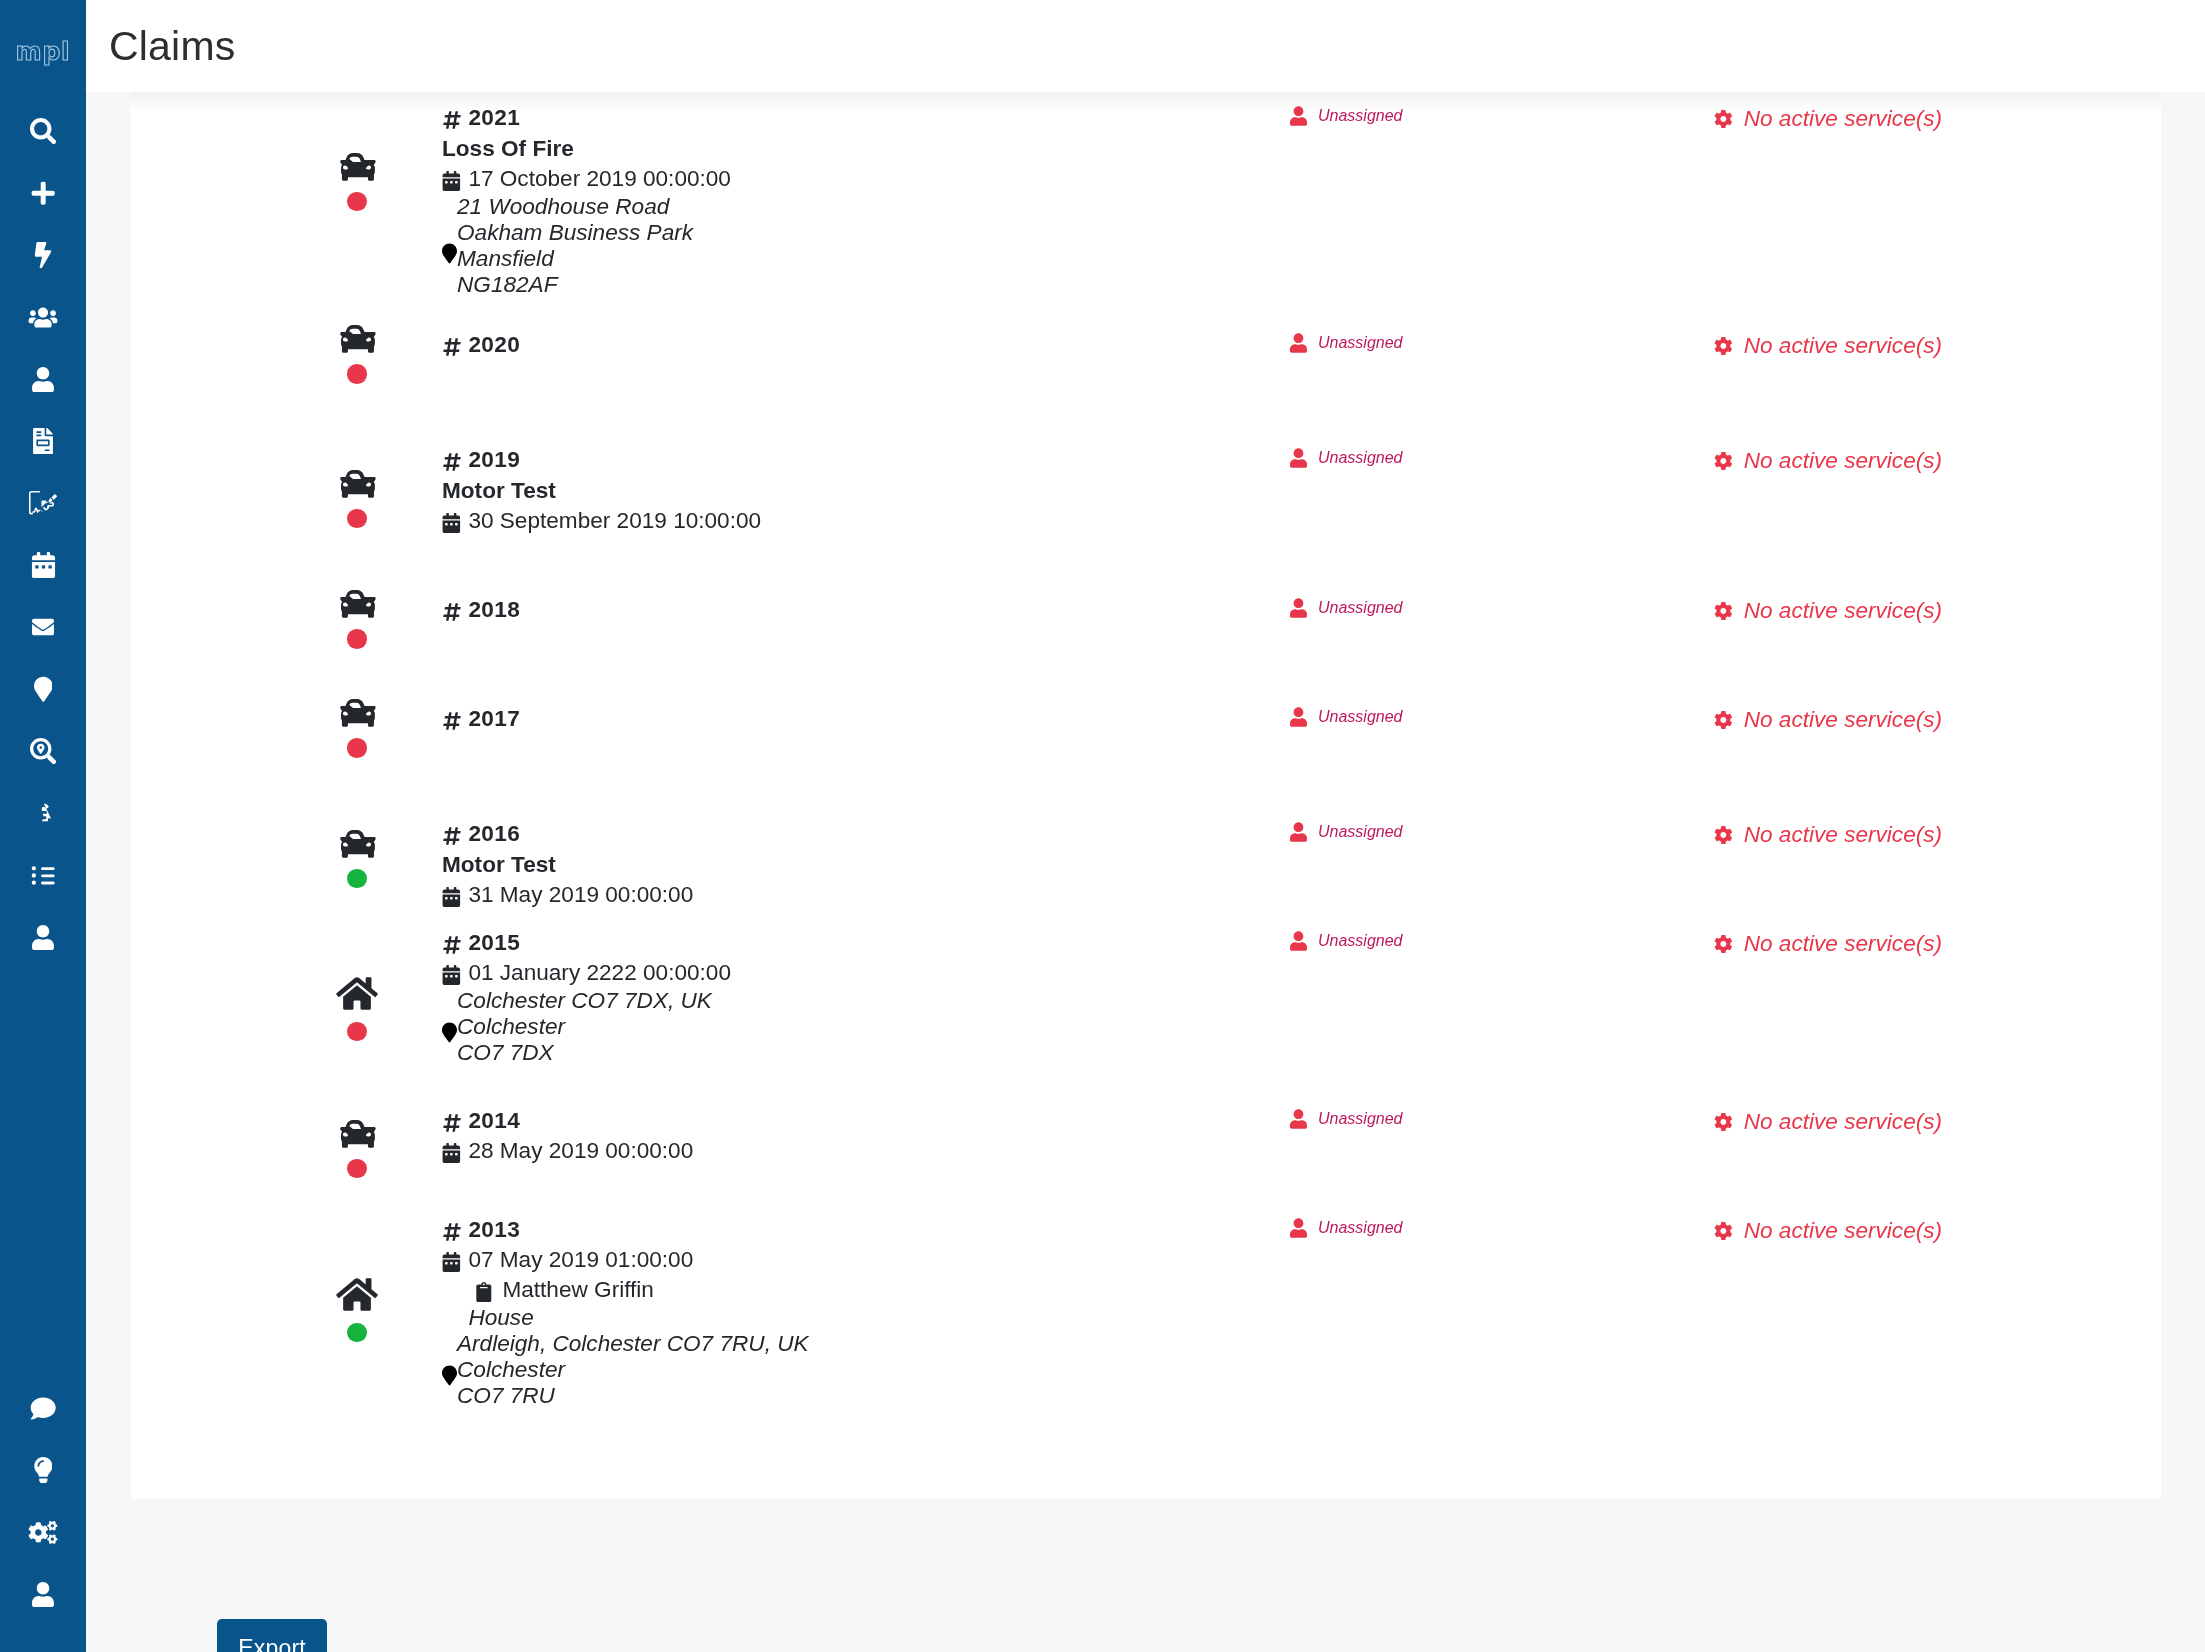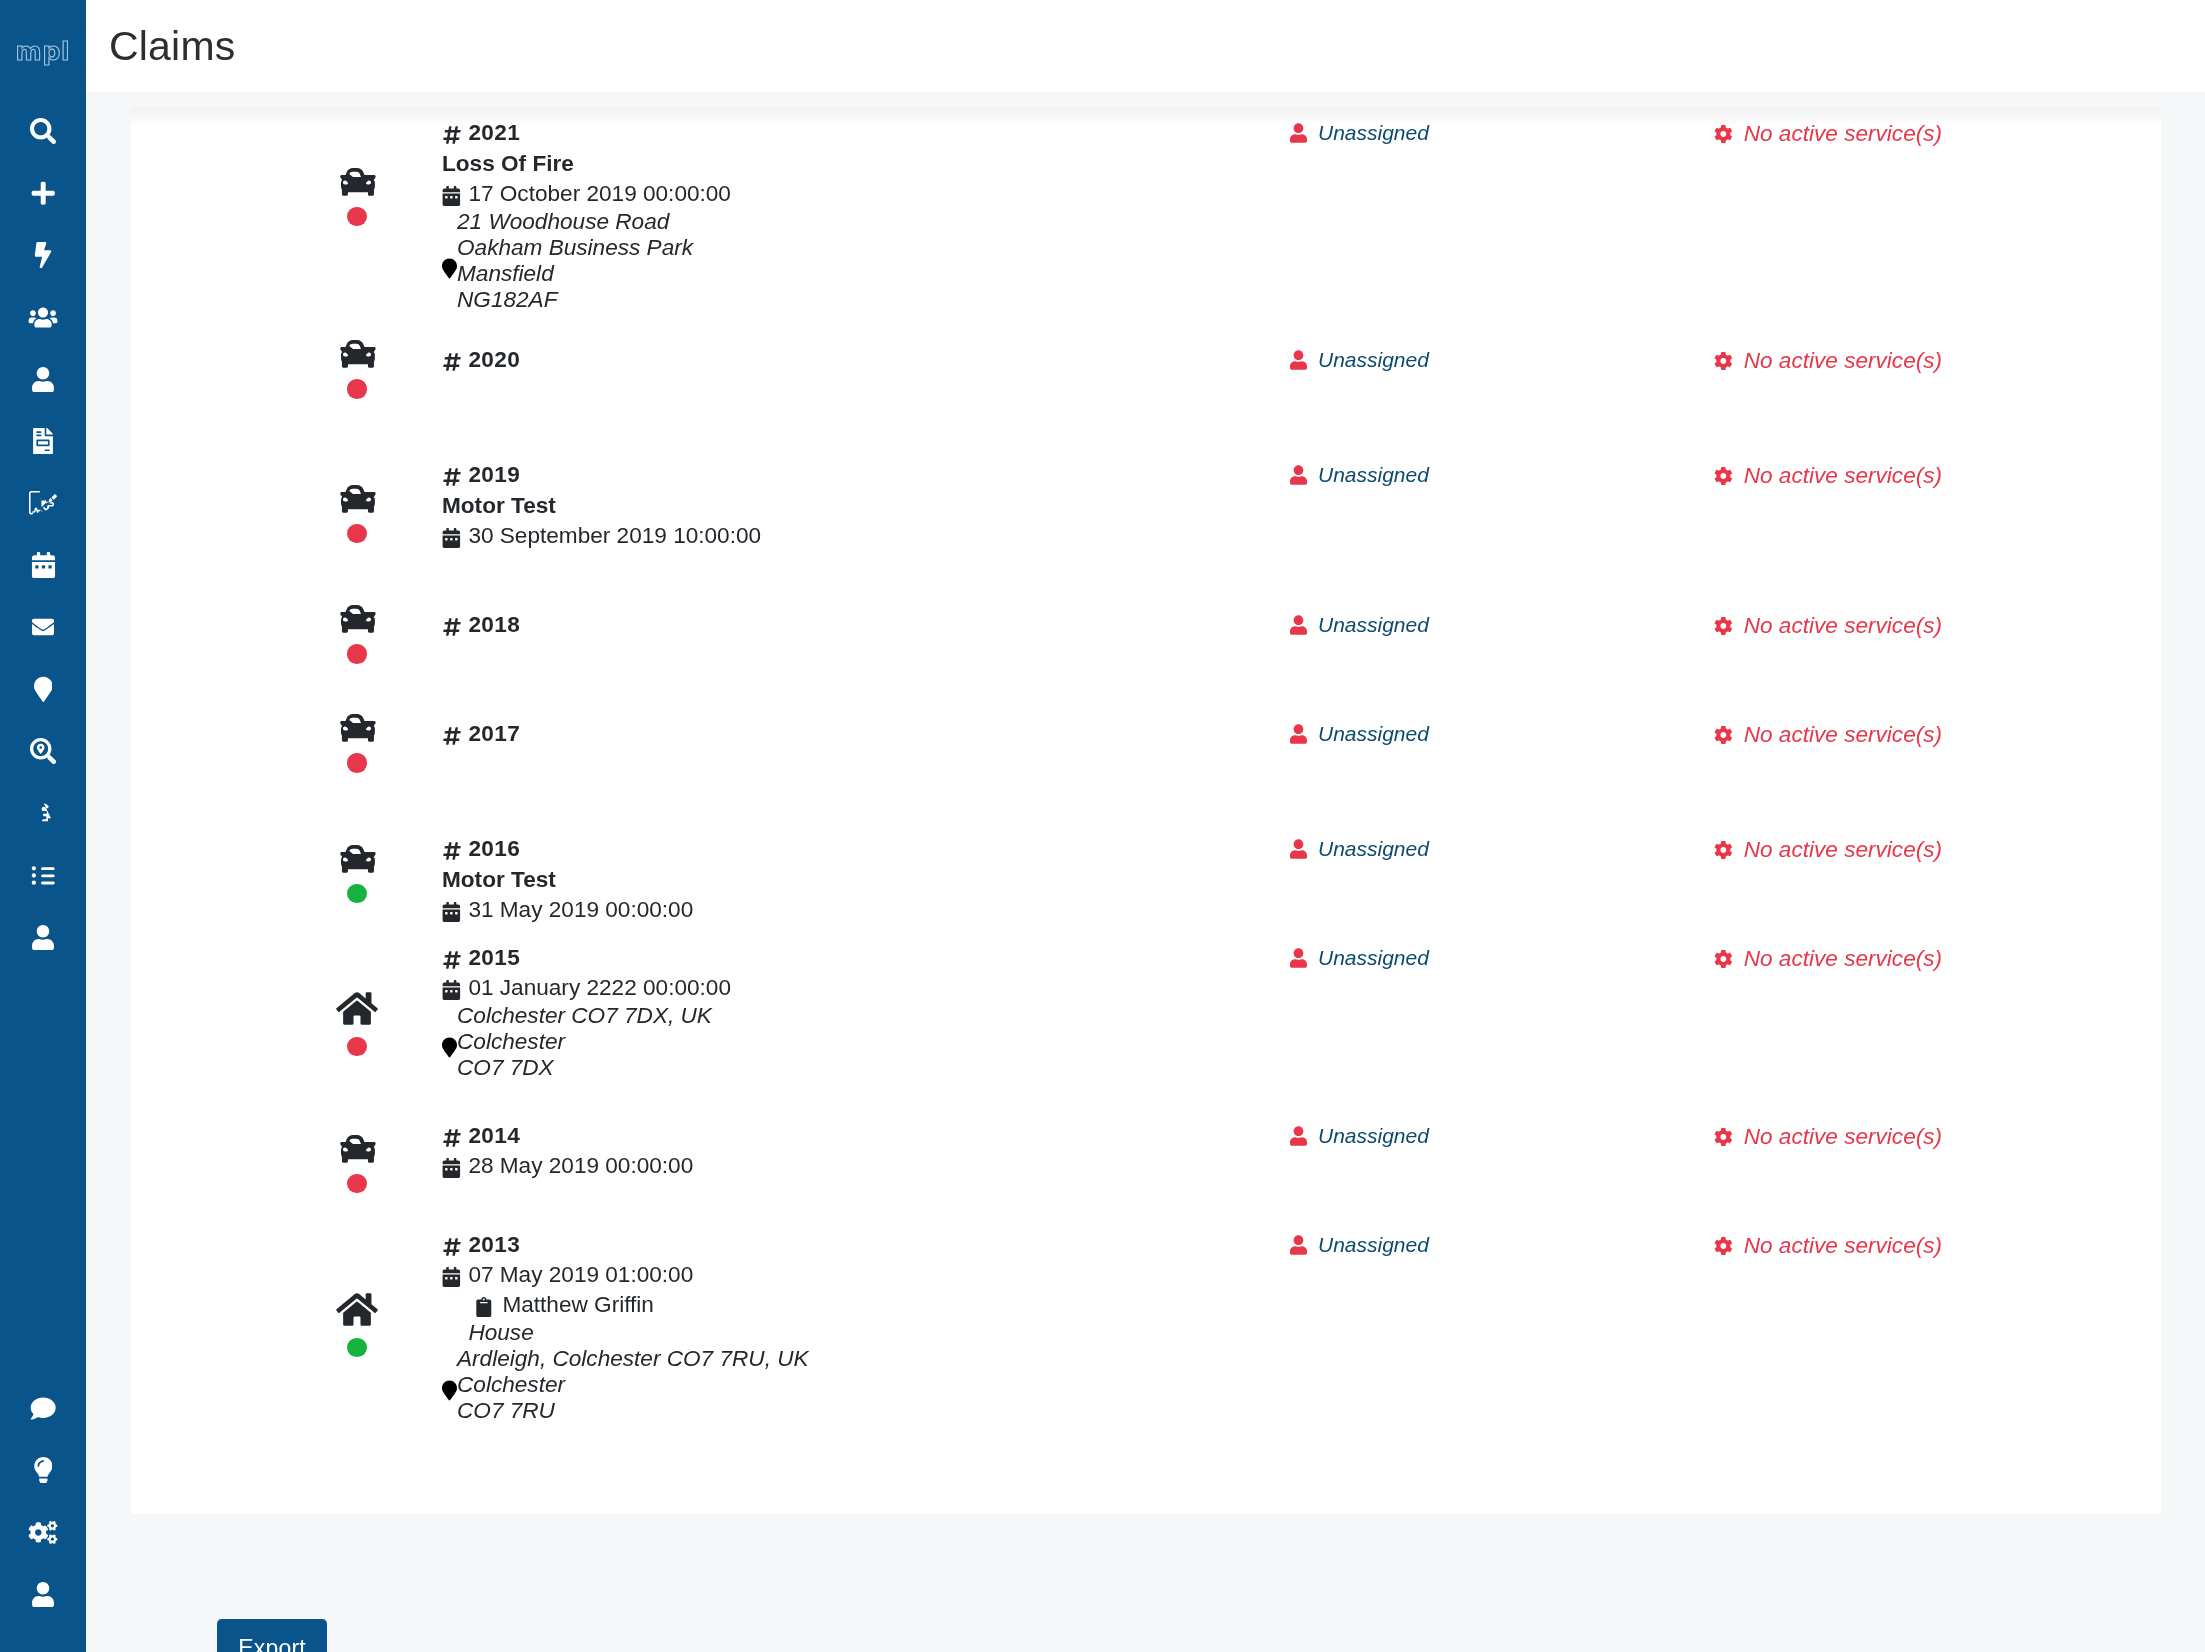--- a/index.html
+++ b/index.html
@@ -71,21 +71,21 @@
     left: 86px; top: 92px;
     width: 2120px;
     height: 1561px;
     background: #f5f7f9;
     overflow: hidden;
   }
 
   .card {
     position: absolute;
     left: 45px;
-    top: 15px;
+    top: 0;
     width: 2030px;
     height: 1407px;
     background: #ffffff;
     overflow: hidden;
   }
   .card::before {
     content: "";
     position: absolute;
     left: 0; top: 0; right: 0;
     height: 20px;
@@ -170,23 +170,23 @@
   }
   .addr-block { display: flex; align-items: flex-start; }
   .addr-block .ic { padding-top: 0; }
   .addr-lines { display: flex; flex-direction: column; }
 
   .assign-col {
     position: absolute;
     left: 1159px;
     display: flex;
     align-items: center;
-    font-size: 21px;
+    font-size: 16px;
     font-style: italic;
-    color: #0c4a6e;
+    color: #be185d;
     white-space: nowrap;
     justify-content: space-between;
   }
   .service-col {
     position: absolute;
     left: 1583px;
     display: flex;
     align-items: center;
     font-size: 22.6px;
     font-style: italic;

